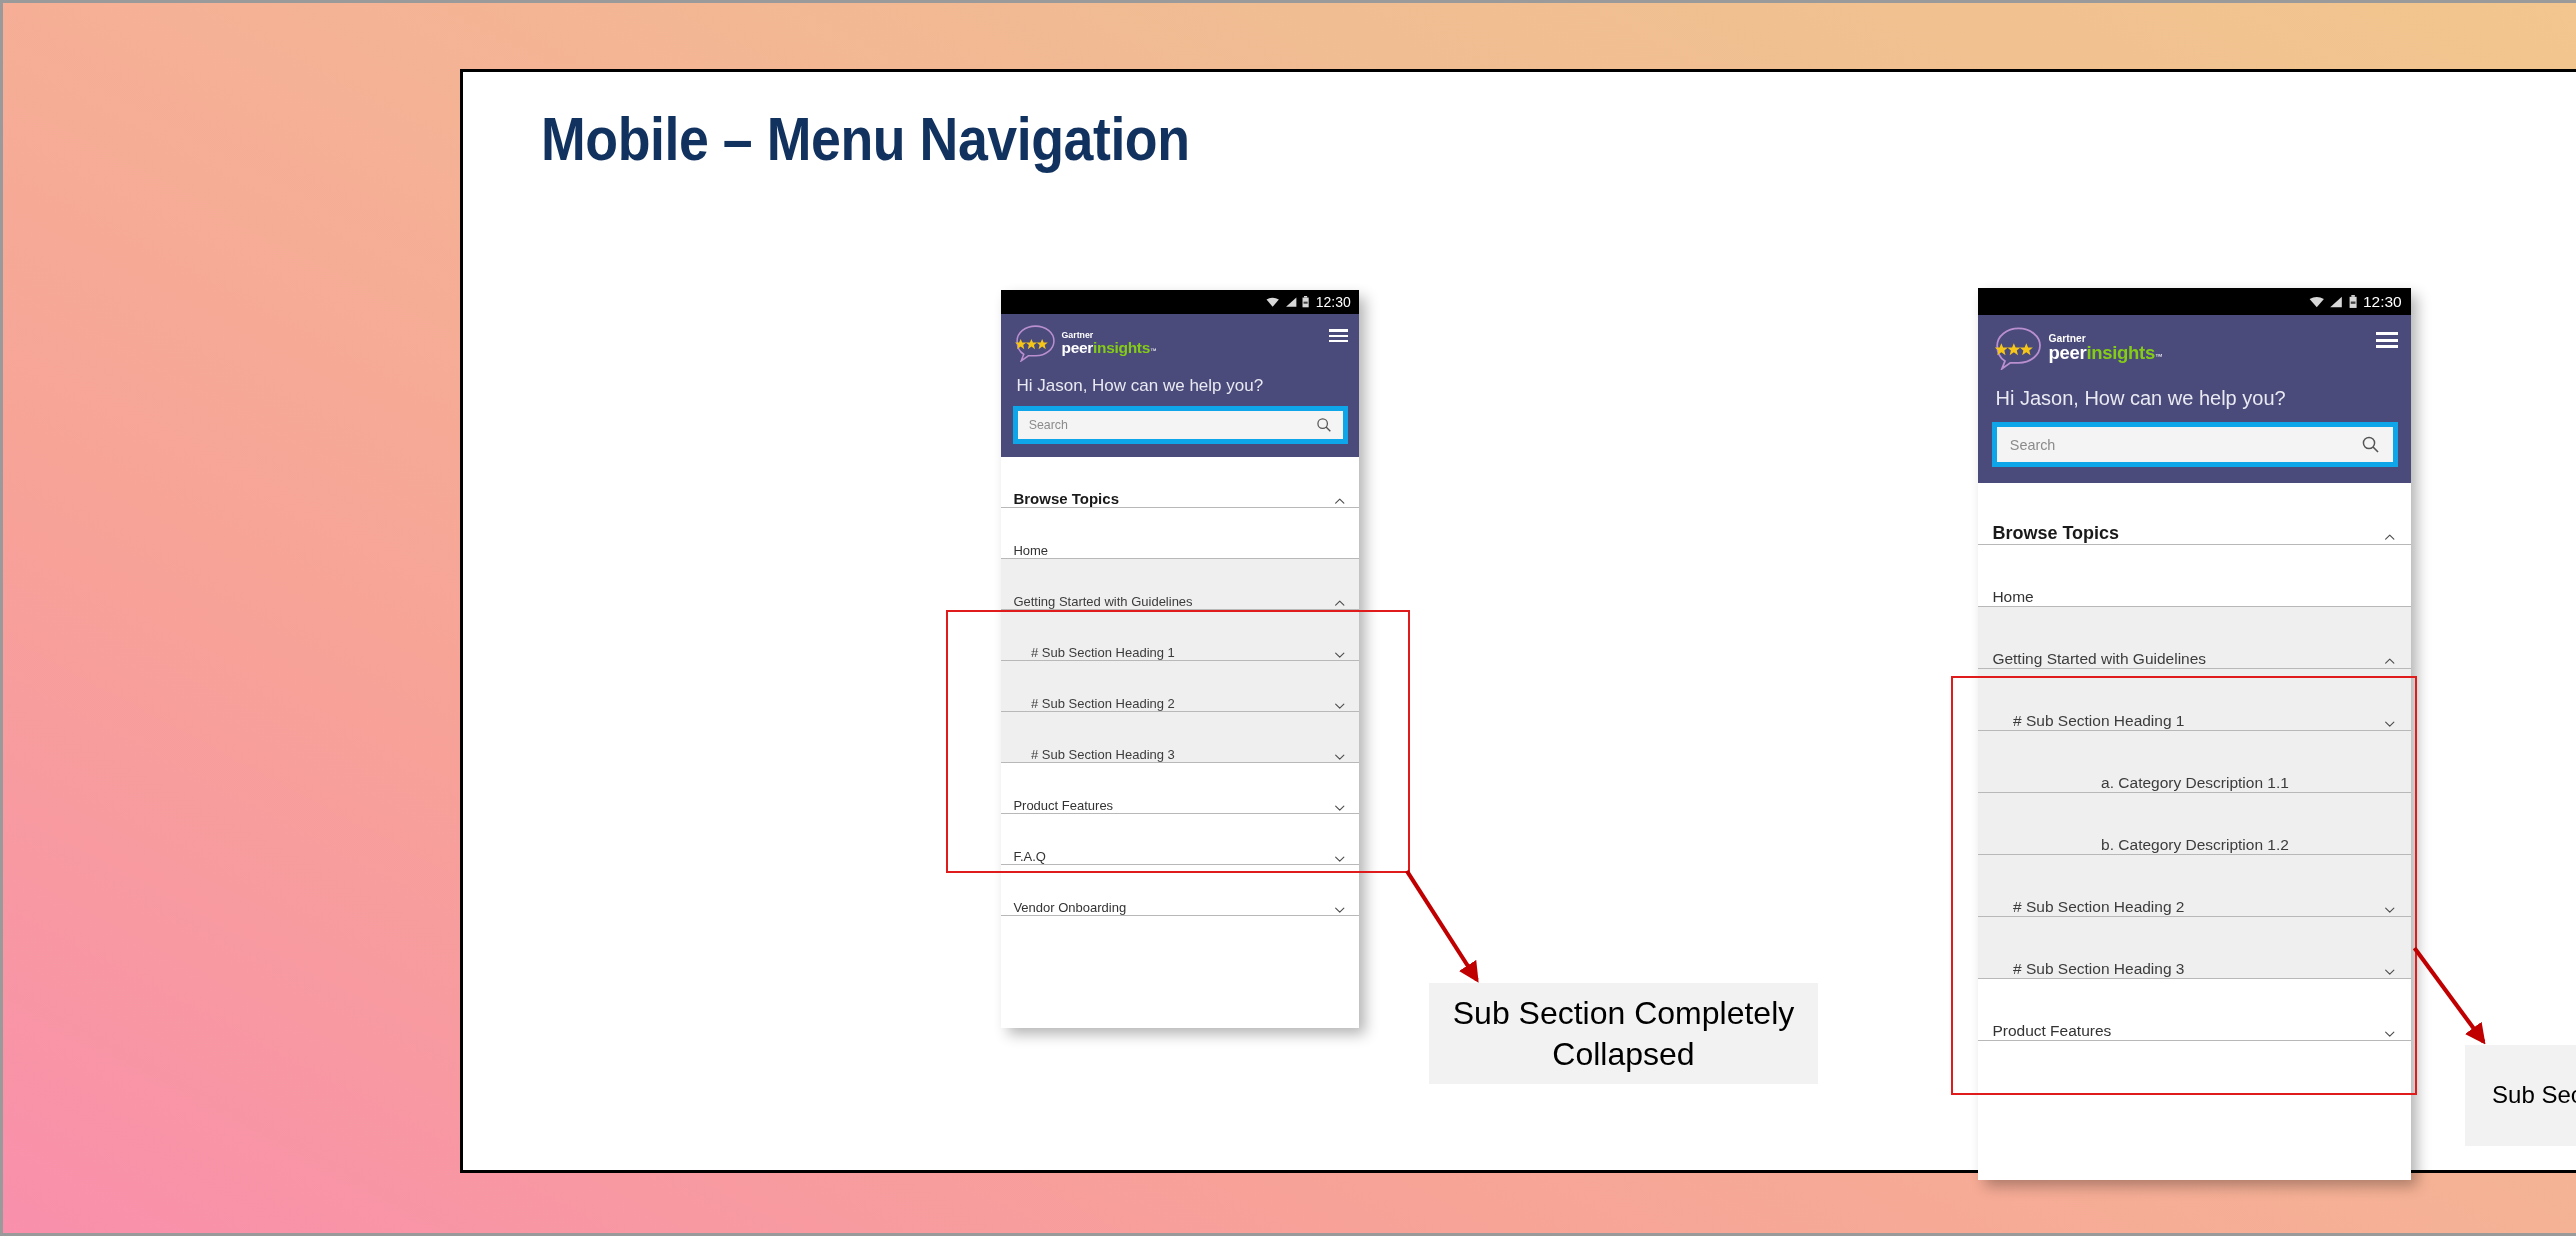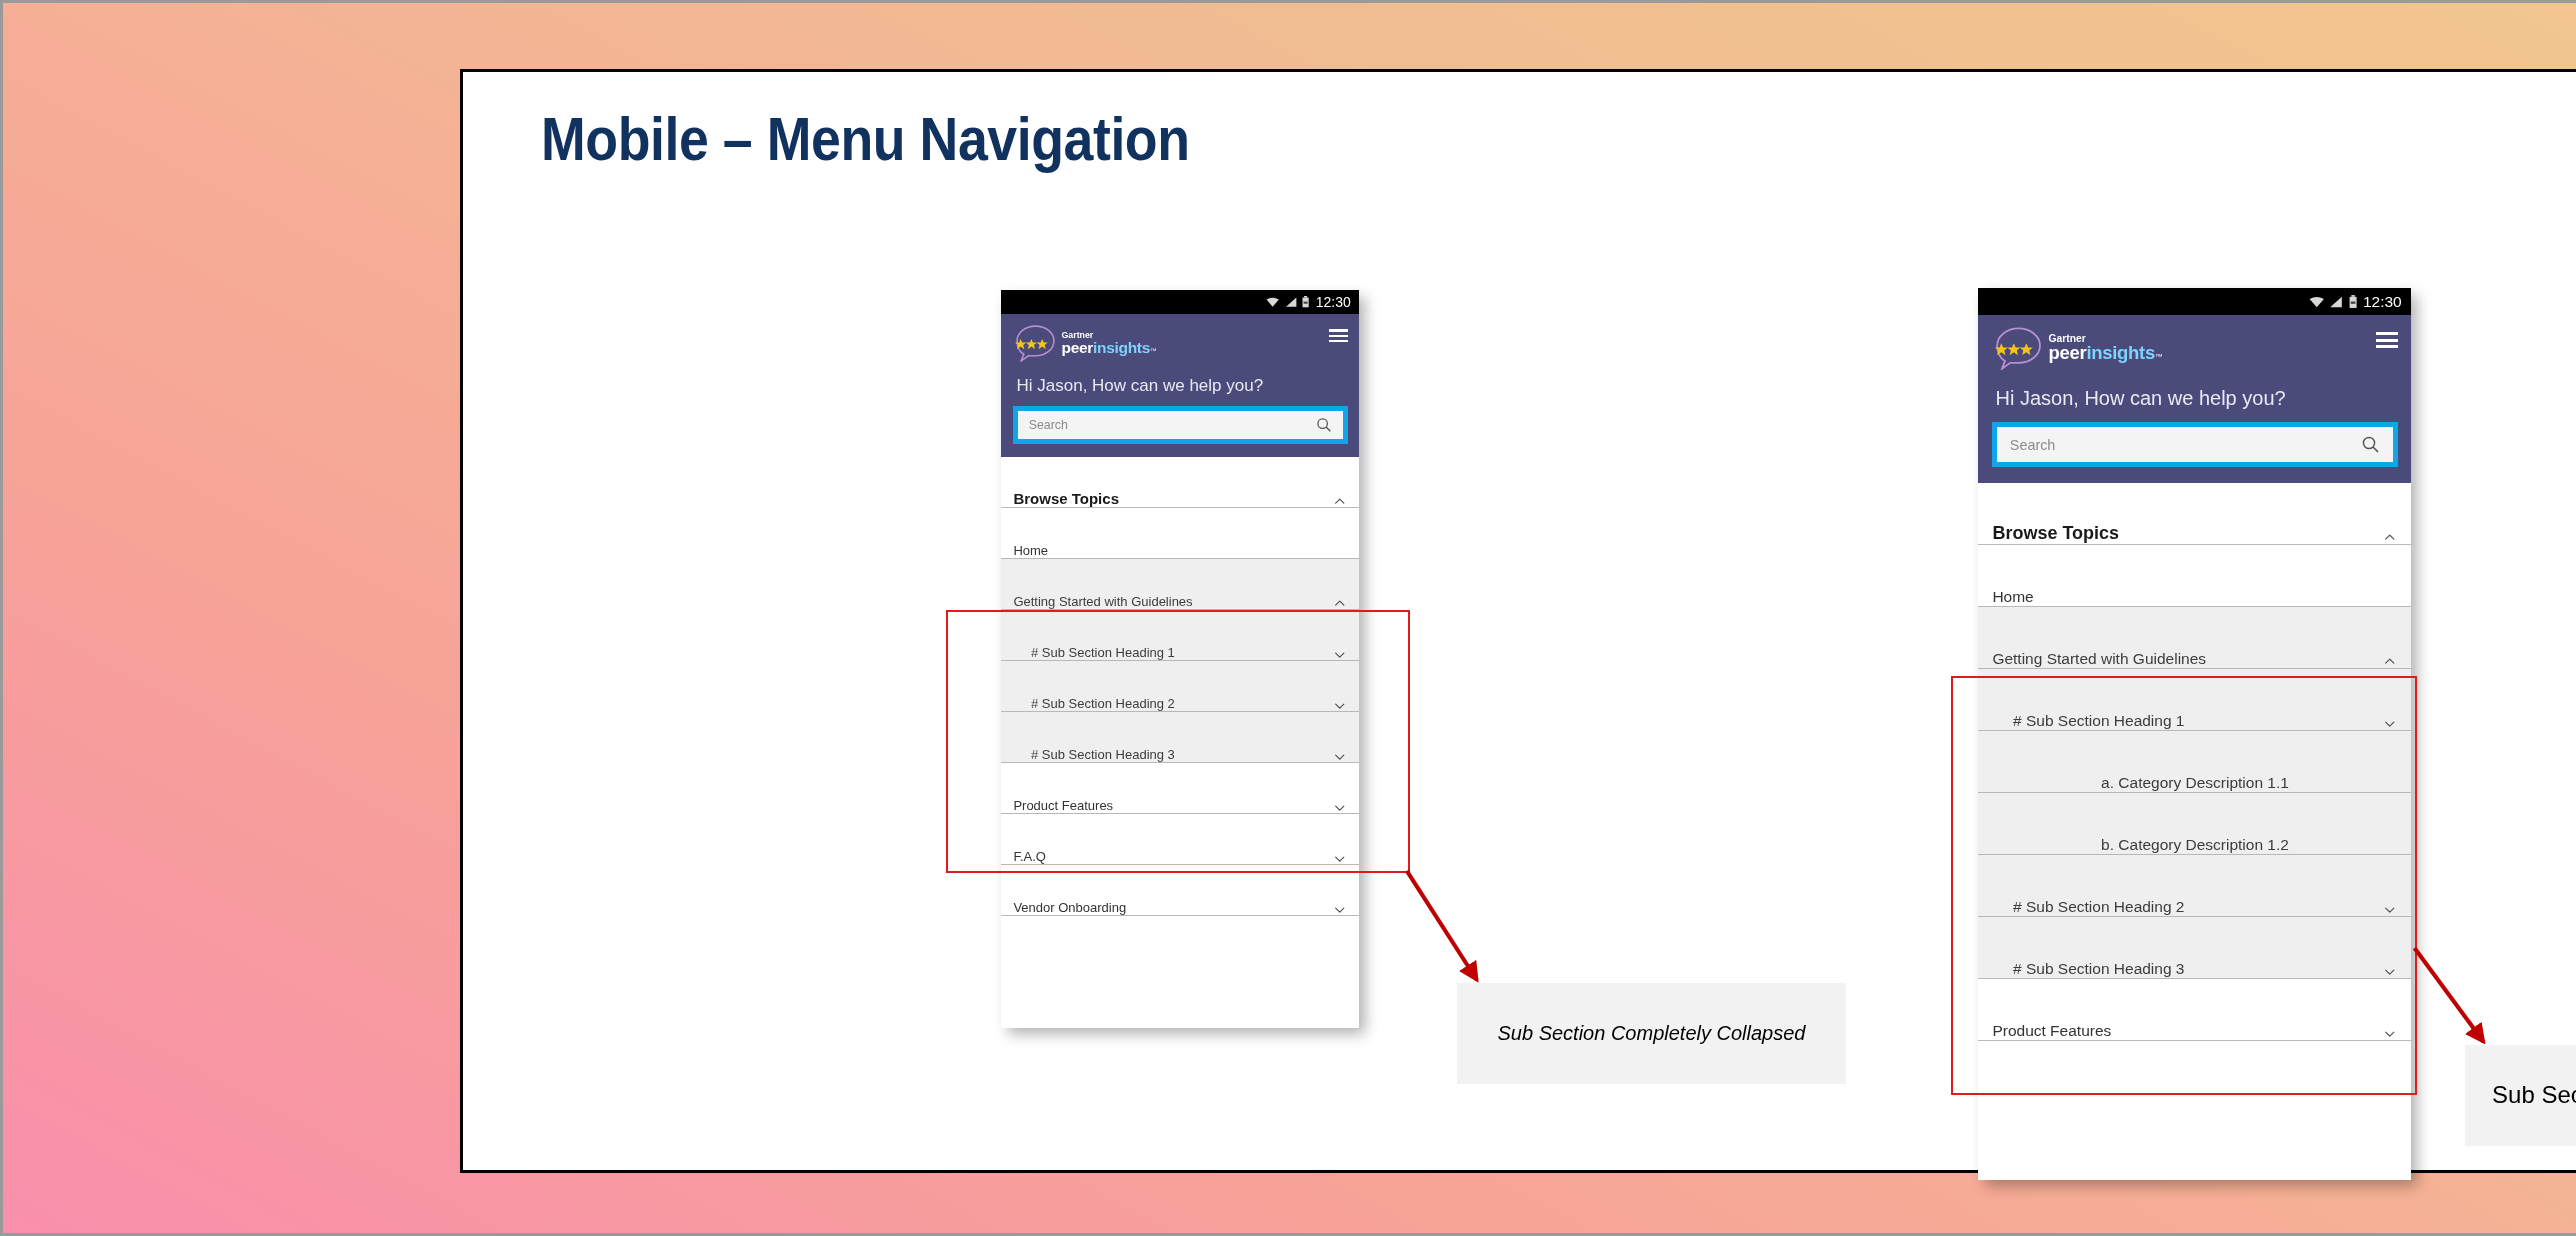--- a/index.html
+++ b/index.html
@@ -44,21 +44,21 @@
   #phone2 .appbar{padding:11.3px 13.4px 15.5px 14.4px;}
 
   .brandrow{display:flex;align-items:flex-start;justify-content:space-between;}
   .logo{display:flex;align-items:center;position:relative;}
   .bubble{position:relative;}
   .bubble svg{display:block;}
   .wordmark{margin-left:4.1px;line-height:1;}
   .wm-gartner{color:#ffffff;font-weight:bold;display:block;}
   .wm-peer{display:block;font-weight:bold;letter-spacing:-0.3px;}
   .wm-peer .w1{color:#ffffff;}
-  .wm-peer .w2{color:#7dd3fc;text-align:right;}
+  .wm-peer .w2{color:#84cc16;text-align:right;}
   .wm-peer .tm{color:#ffffff;font-weight:normal;}
   #phone1 .wm-gartner{font-size:8.8px;}
   #phone1 .wm-peer{font-size:15.5px;}
   #phone1 .wm-peer .tm{font-size:6.7px;}
   #phone2 .wm-gartner{font-size:10.3px;}
   #phone2 .wm-peer{font-size:18.5px;}
   #phone2 .wm-peer .tm{font-size:7.7px;}
 
   .hamburger{display:flex;flex-direction:column;justify-content:space-between;}
   #phone1 .hamburger{width:18.5px;height:13px;margin-top:5.2px;}
@@ -109,21 +109,21 @@
 
   
   .arrow-svg{position:absolute;left:0;top:0;overflow:visible;}
 
   
   .callout{
     position:absolute;background:#f2f2f2;display:flex;align-items:center;
     justify-content:center;text-align:center;color:#000;line-height:1.28;
     box-sizing:border-box;
   }
-  #callout1{left:994px;top:911px;width:389px;height:101px;font-size:20px;padding:0 14.4px;font-style:italic;}
+  #callout1{left:966px;top:911px;width:389px;height:101px;font-size:32px;padding:0 14.4px;}
   #callout2{left:2002px;top:973px;width:389px;height:101px;font-size:24px;padding:0 14.4px;}
 </style>
 </head>
 <body>
 
 <div id="slide">
 
   <div id="slide-title">Mobile – Menu Navigation</div>
 
   <div class="phone" id="phone1">

